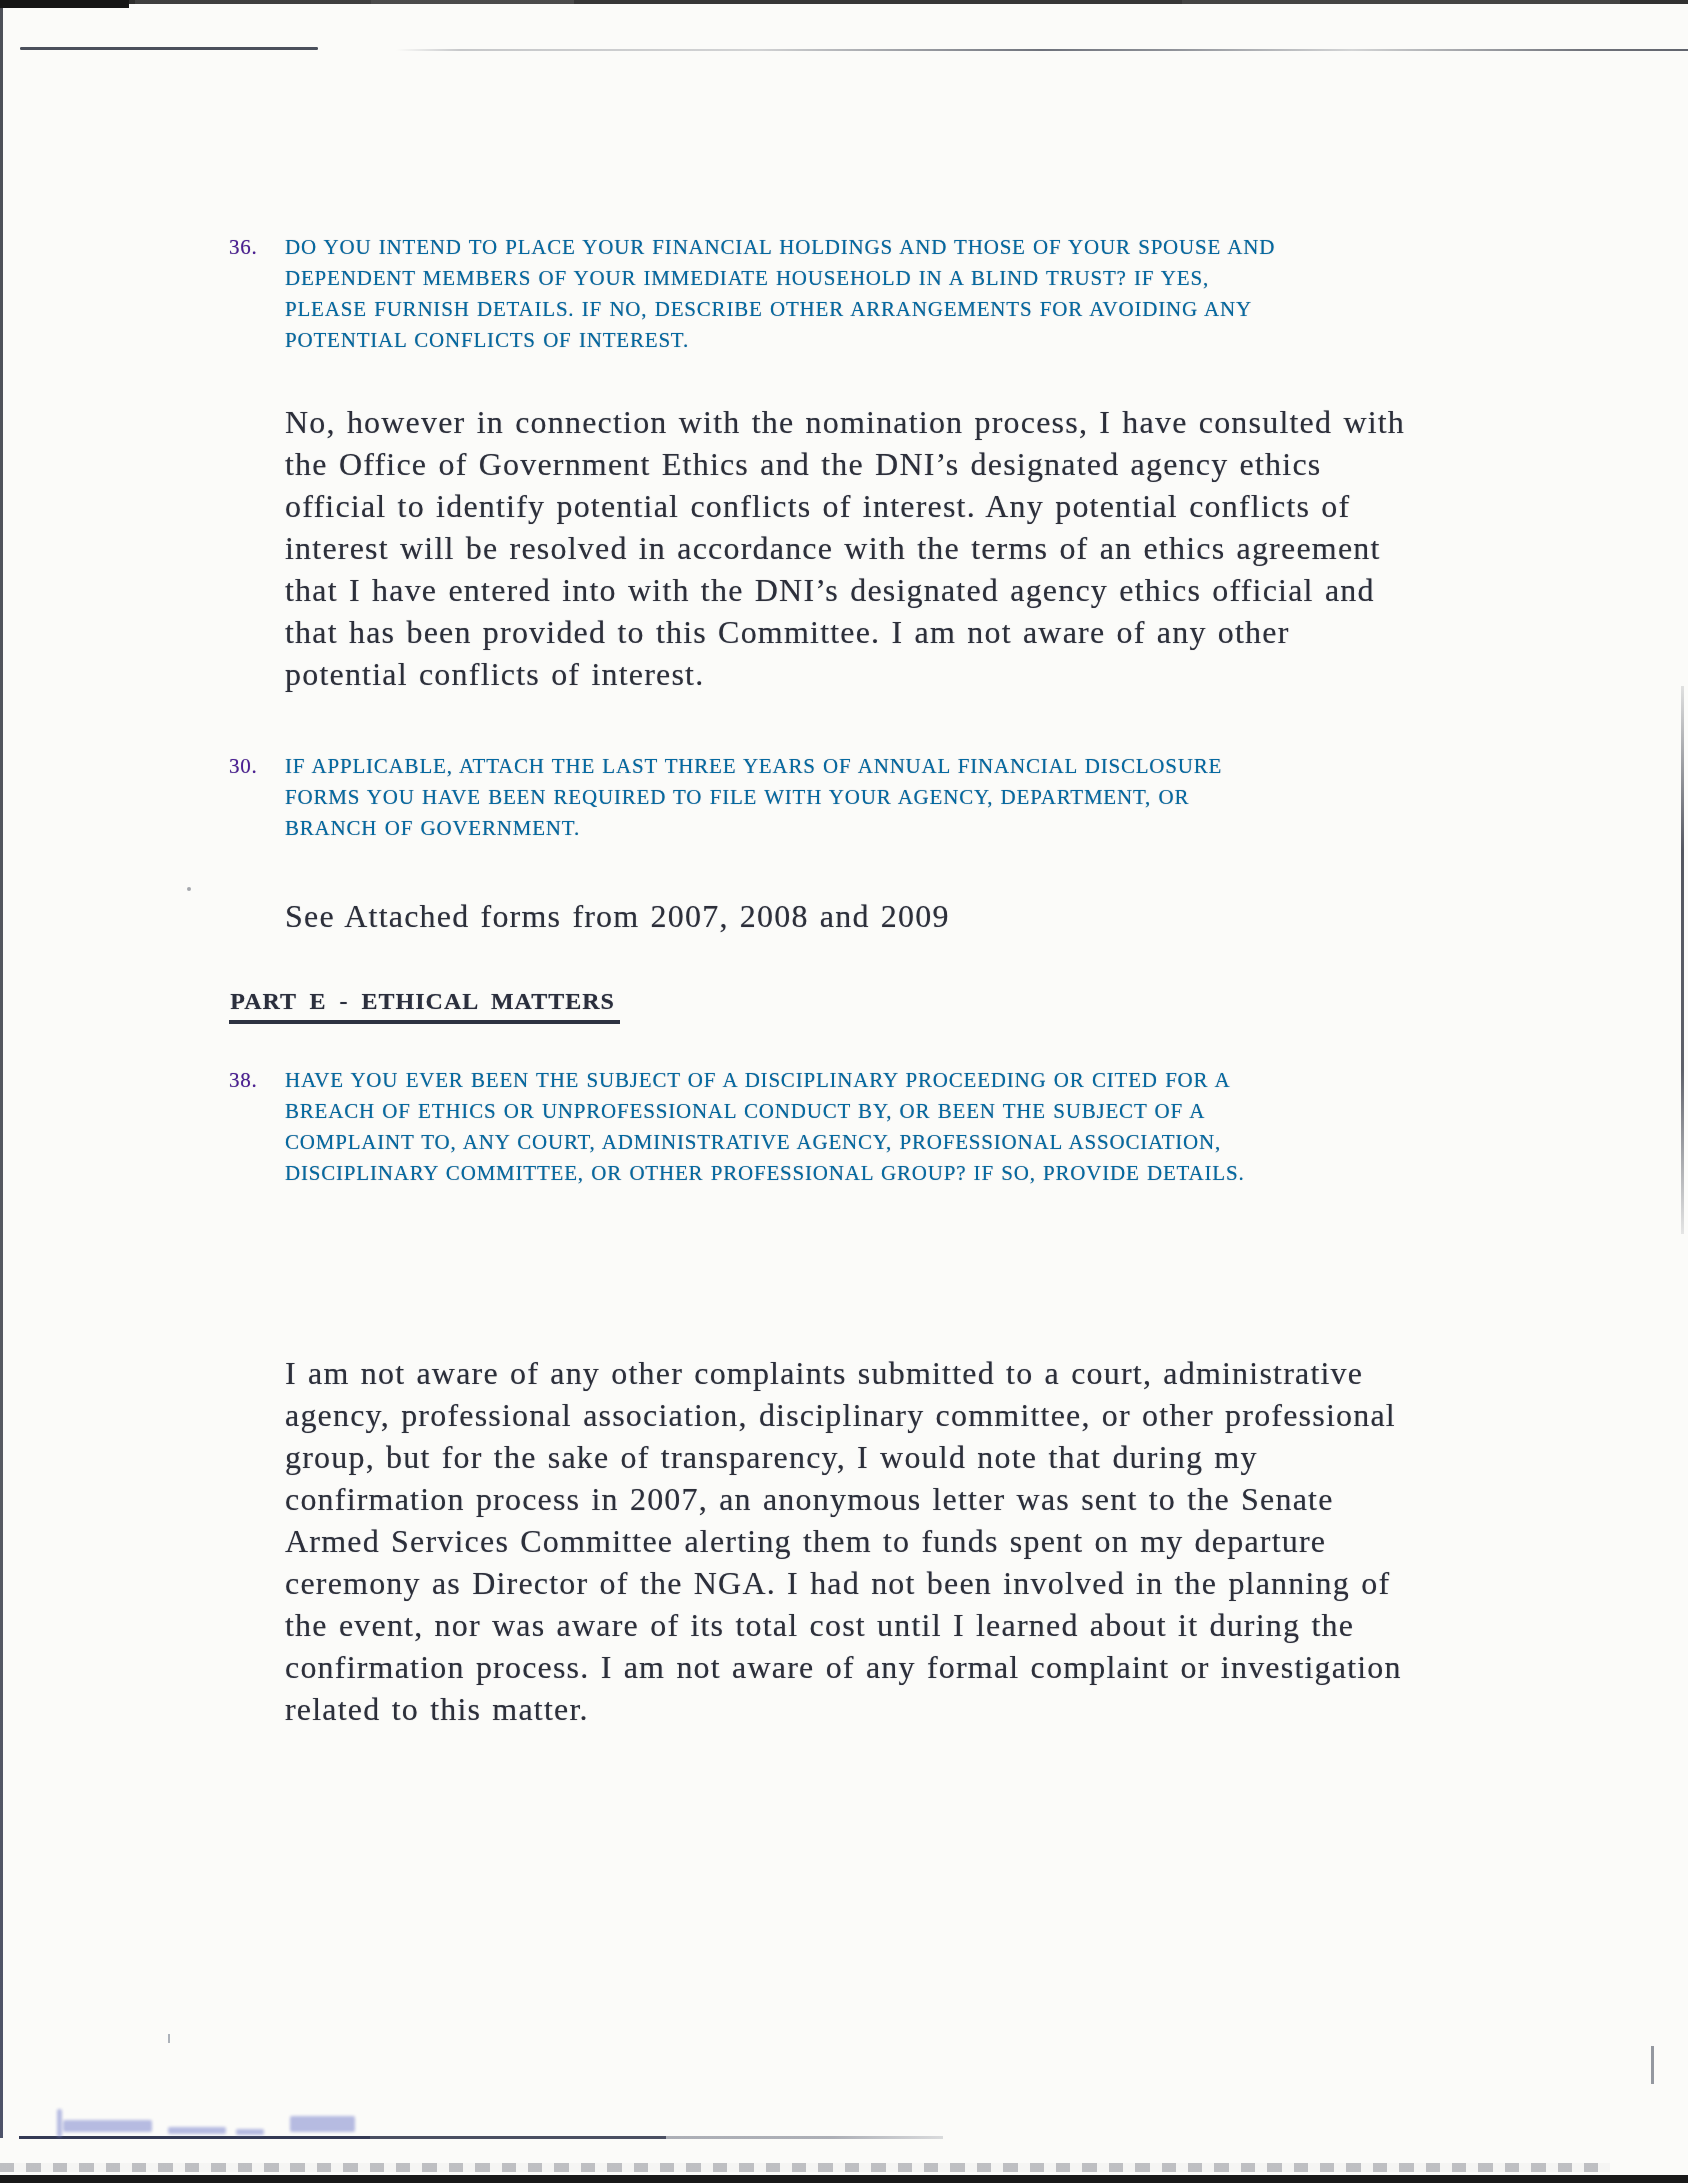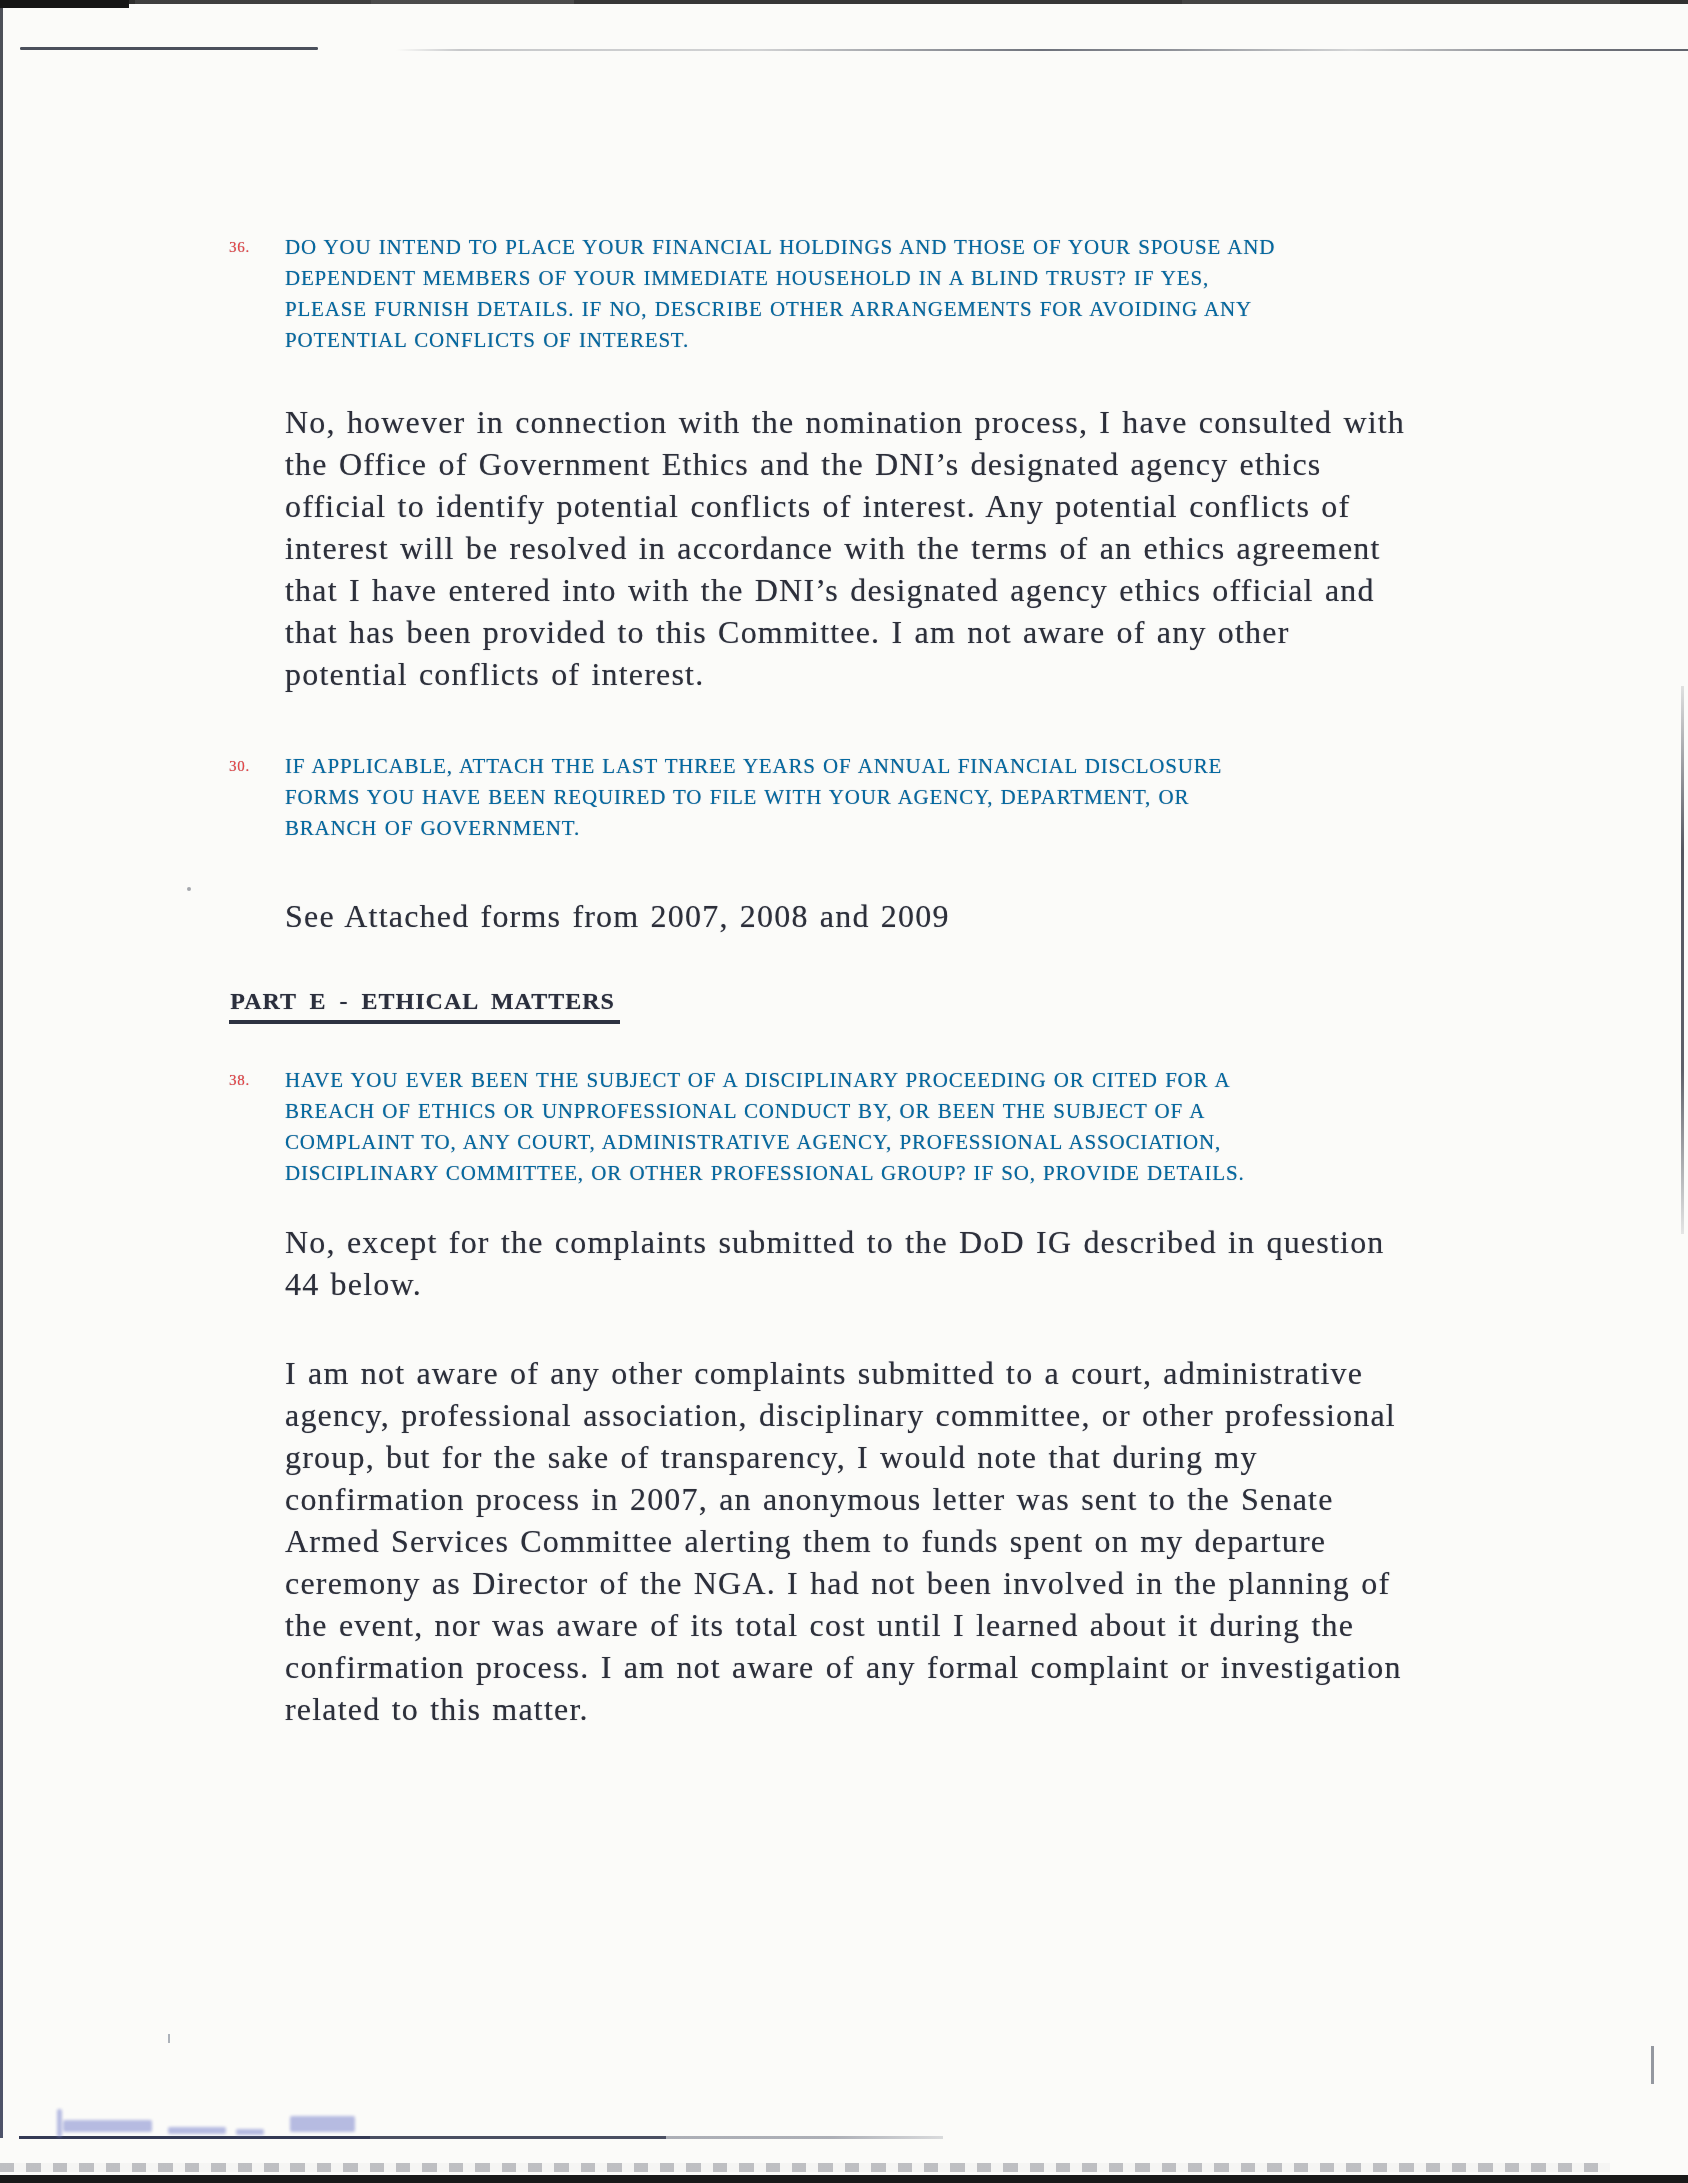--- a/index.html
+++ b/index.html
@@ -14,24 +14,24 @@
     position: relative;
     width: 1688px;
     height: 2183px;
     background: #fbfbf9;
     overflow: hidden;
   }
   
   .qnum {
     position: absolute;
     left: 229px;
-    font-size: 15px;
+    font-size: 21px;
     line-height: 31px;
     letter-spacing: 0.7px;
-    color: #ef4444;
+    color: #4c1d95;
     text-shadow: 0 0 0.8px rgba(45,50,75,.55);
     font-family: Liberation Serif, serif;
   }
   .qtext {
     position: absolute;
     left: 285px;
     width: 1228px;
     font-size: 21px;
     line-height: 31px;
     letter-spacing: 0.8px;
@@ -157,22 +157,20 @@
 BRANCH OF GOVERNMENT.</div>
   <div class="answer" style="top:895px">See Attached forms from 2007, 2008 and 2009</div>
 
   <div class="section-heading">PART E - ETHICAL MATTERS</div>
 
   <div class="qnum" style="top:1065px">38.</div>
   <div class="qtext" style="top:1065px">HAVE YOU EVER BEEN THE SUBJECT OF A DISCIPLINARY PROCEEDING OR CITED FOR A
 BREACH OF ETHICS OR UNPROFESSIONAL CONDUCT BY, OR BEEN THE SUBJECT OF A
 COMPLAINT TO, ANY COURT, ADMINISTRATIVE AGENCY, PROFESSIONAL ASSOCIATION,
 DISCIPLINARY COMMITTEE, OR OTHER PROFESSIONAL GROUP? IF SO, PROVIDE DETAILS.</div>
-  <div class="answer" style="top:1221px">No, except for the complaints submitted to the DoD IG described in question
-44 below.</div>
   <div class="answer" style="top:1352px">I am not aware of any other complaints submitted to a court, administrative
 agency, professional association, disciplinary committee, or other professional
 group, but for the sake of transparency, I would note that during my
 confirmation process in 2007, an anonymous letter was sent to the Senate
 Armed Services Committee alerting them to funds spent on my departure
 ceremony as Director of the NGA.  I had not been involved in the planning of
 the event, nor was aware of its total cost until I learned about it during the
 confirmation process.  I am not aware of any formal complaint or investigation
 related to this matter.</div>
 

